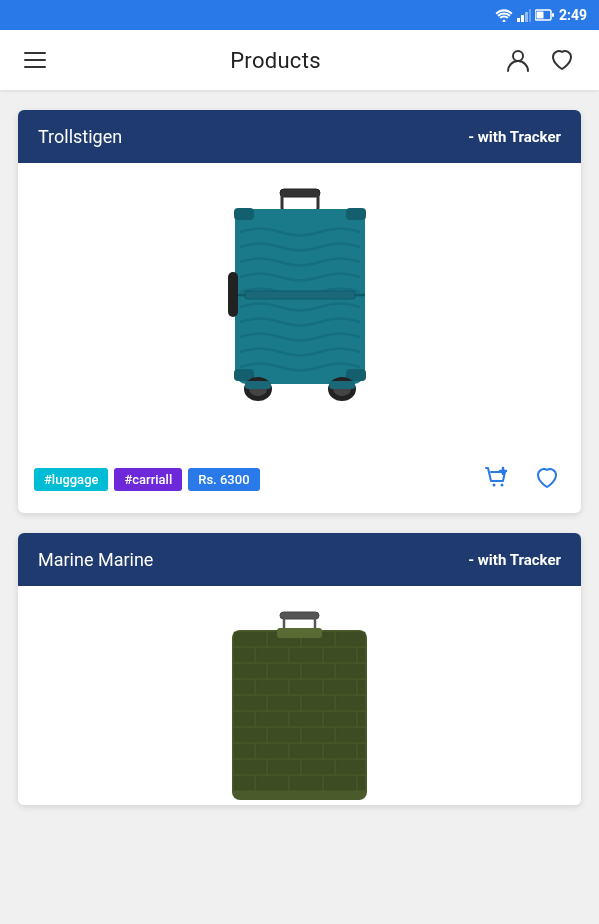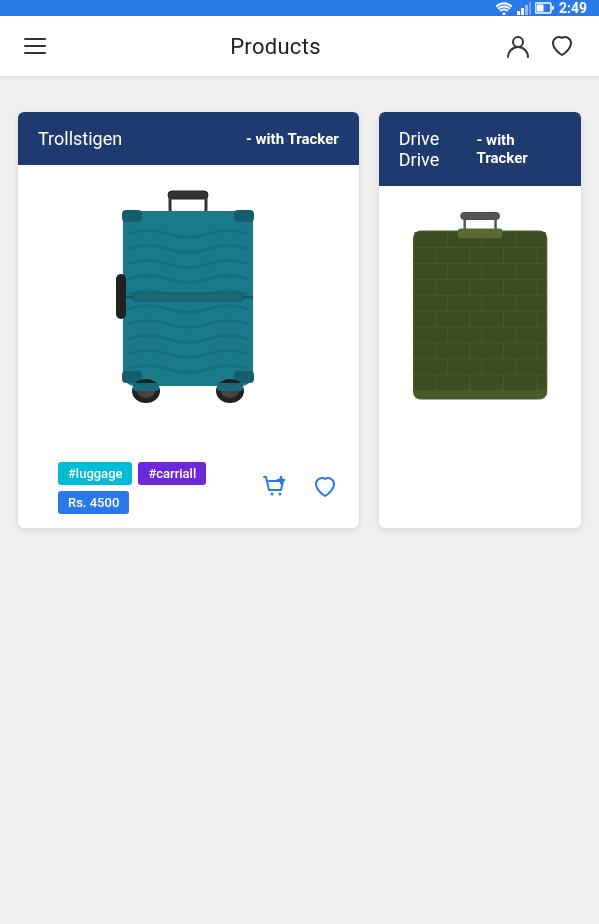--- a/index.html
+++ b/index.html
@@ -9,21 +9,21 @@
       font-family: -apple-system, BlinkMacSystemFont, 'Segoe UI', Roboto, sans-serif;
       background: #f0f0f0;
       width: 599px;
       min-height: 924px;
       overflow-x: hidden;
     }
 
     
     .status-bar {
       background: #2979e8;
-      height: 16px;
+      height: 30px;
       display: flex;
       align-items: center;
       justify-content: flex-end;
       padding: 0 12px;
       gap: 6px;
     }
 
     .status-icons {
       display: flex;
       align-items: center;
@@ -58,23 +58,23 @@
     }
 
     .header-icons {
       display: flex;
       gap: 18px;
       align-items: center;
     }
 
     
     .main-content {
-      padding: 36px 18px;
-      display: flex;
-      flex-direction: row;
+      padding: 20px 18px;
+      display: flex;
+      flex-direction: column;
       gap: 20px;
     }
 
     
     .product-card {
       background: white;
       border-radius: 6px;
       overflow: hidden;
       box-shadow: 0 2px 6px rgba(0,0,0,0.12);
     }
@@ -106,21 +106,20 @@
       align-items: center;
       min-height: 280px;
       background: white;
     }
 
     .product-footer {
       padding: 14px 16px;
       display: flex;
       align-items: center;
       justify-content: space-between;
-      margin-left: 24px;
     }
 
     .tags-container {
       display: flex;
       gap: 6px;
       align-items: center;
       flex-wrap: wrap;
     }
 
     .tag {
@@ -272,21 +271,21 @@
 
         <rect x="25" y="194" width="26" height="8" rx="3" fill="#1a6878"></rect>
         <rect x="109" y="194" width="26" height="8" rx="3" fill="#1a6878"></rect>
       </svg>
     </div>
 
     <div class="product-footer">
       <div class="tags-container">
         <span class="tag tag-luggage">#luggage</span>
         <span class="tag tag-carriall">#carriall</span>
-        <span class="tag tag-price">Rs. 4500</span>
+        <span class="tag tag-price">Rs. 6300</span>
       </div>
       <div class="footer-actions">
 
         <button class="action-btn" aria-label="Add to cart">
           <svg width="28" height="28" viewBox="0 0 28 28" fill="none" stroke="#2979e8" stroke-width="2">
             <path d="M3 4h2l3 13h12l2-9H8" stroke-linecap="round" stroke-linejoin="round"></path>
             <circle cx="11" cy="21" r="1.5" fill="#2979e8" stroke="none"></circle>
             <circle cx="19" cy="21" r="1.5" fill="#2979e8" stroke="none"></circle>
 
             <line x1="20" y1="4" x2="20" y2="10" stroke="#2979e8" stroke-width="2.5" stroke-linecap="round"></line>
@@ -298,21 +297,21 @@
           <svg width="28" height="28" viewBox="0 0 28 28" fill="none" stroke="#2979e8" stroke-width="2">
             <path d="M14 23s-9-5.5-9-12a6 6 0 0 1 9-5.2A6 6 0 0 1 23 11c0 6.5-9 12-9 12z"></path>
           </svg>
         </button>
       </div>
     </div>
   </div>
 
   <div class="product-card">
     <div class="product-header">
-      <span class="product-name">Drive Drive</span>
+      <span class="product-name">Marine Marine</span>
       <span class="product-subtitle">- with Tracker</span>
     </div>
 
     <div class="product-image-container" style="min-height: 200px; padding-bottom: 0; align-items: flex-end;">
 
       <svg width="155" height="195" viewBox="0 0 155 195">
 
         <rect x="58" y="2" width="39" height="7" rx="3.5" fill="#555" stroke="#444" stroke-width="1"></rect>
         <rect x="62" y="6" width="31" height="16" rx="3" fill="none" stroke="#555" stroke-width="2.5"></rect>
 

